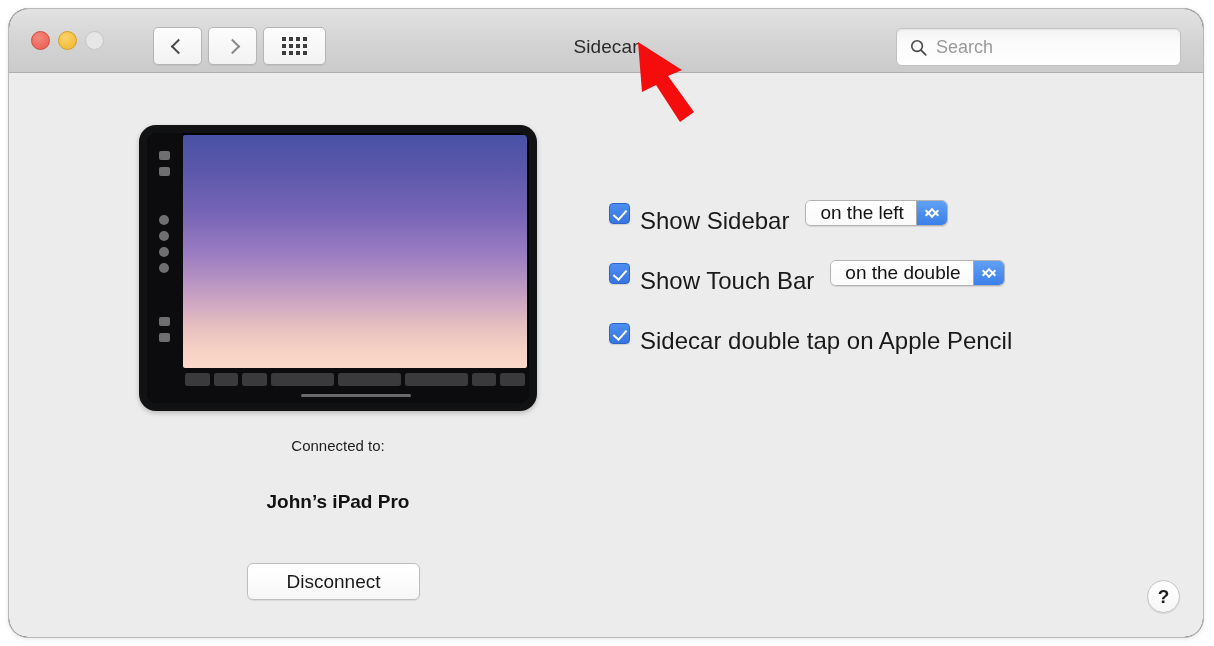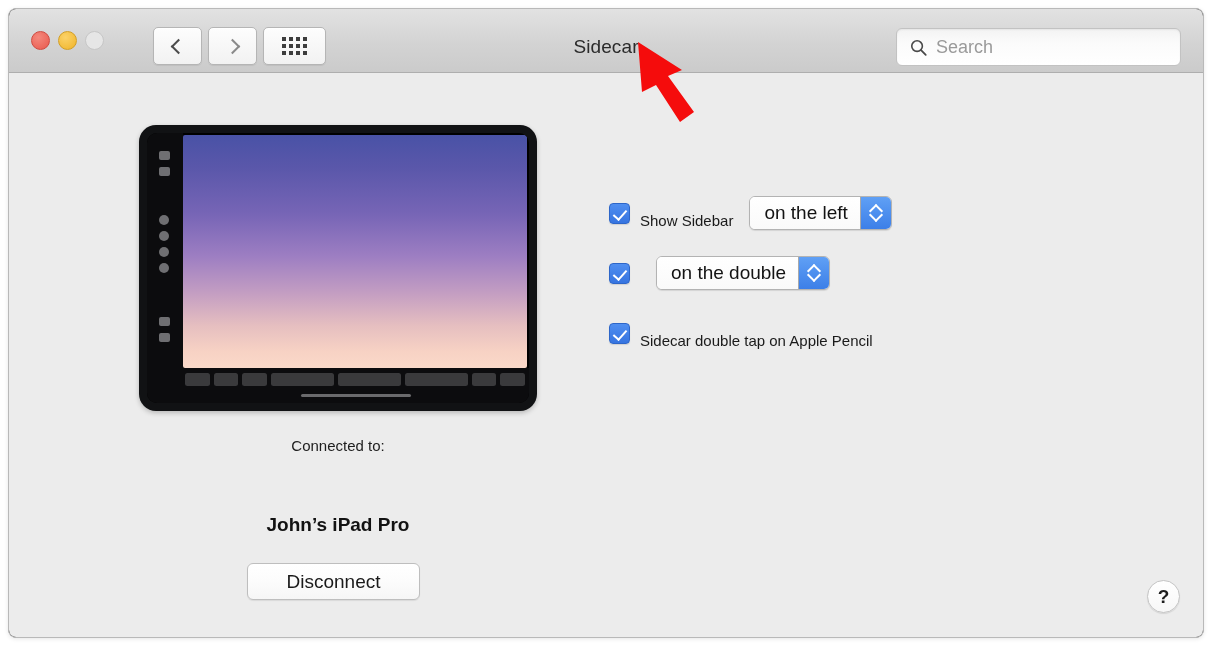--- a/index.html
+++ b/index.html
@@ -15,21 +15,21 @@
     overflow: hidden;
   }
 
   
   .window {
     position: absolute;
     left: 8px;
     top: 8px;
     width: 1196px;
     height: 630px;
-    border-radius: 8px;
+    border-radius: 20px;
     background: #000000;
     border: 1px solid #b9b9b9;
     box-sizing: border-box;
     overflow: hidden;
     box-shadow: 0 1px 4px rgba(0,0,0,0.10);
   }
 
   
   .toolbar {
     position: absolute;
@@ -241,21 +241,21 @@
     width: 398px;
     top: 364px;
     text-align: center;
     font-size: 15px;
     color: #1d1d1d;
   }
   .device-name {
     position: absolute;
     left: 130px;
     width: 398px;
-    top: 441px;
+    top: 418px;
     text-align: center;
     font-size: 19px;
     font-weight: bold;
     color: #121212;
   }
   .disconnect-btn {
     position: absolute;
     left: 238px;
     top: 490px;
     width: 173px;
@@ -302,29 +302,29 @@
     left: 6px;
     top: 3px;
     width: 6px;
     height: 11px;
     border-right: 2.4px solid #fff;
     border-bottom: 2.4px solid #fff;
     transform: rotate(42deg);
   }
 
   .opt-label {
-    font-size: 15px;
+    font-size: 24px;
     color: #1a1a1a;
     white-space: nowrap;
     margin-top: 15px;
   }
 
   .popup {
     margin-left: 16px;
-    height: 34px;
+    height: 26px;
     border-radius: 6px;
     border: 1px solid #b3b3b3;
     box-sizing: border-box;
     display: flex;
     align-items: stretch;
     overflow: hidden;
     background: #fff;
     box-shadow: 0 1px 1px rgba(0,0,0,0.10);
     cursor: default;
   }
@@ -482,20 +482,21 @@
         <span class="checkbox"></span>
         <span class="opt-label">Show Sidebar</span>
         <div class="popup">
           <span class="popup-value">on the left</span>
           <span class="popup-arrows"></span>
         </div>
       </div>
 
       <div class="opt-row">
         <span class="checkbox"></span>
+        <span class="opt-label">Show Touch Bar</span>
         <div class="popup">
           <span class="popup-value">on the double</span>
           <span class="popup-arrows"></span>
         </div>
       </div>
 
       <div class="opt-row">
         <span class="checkbox"></span>
         <span class="opt-label">Sidecar double tap on Apple Pencil</span>
       </div>

